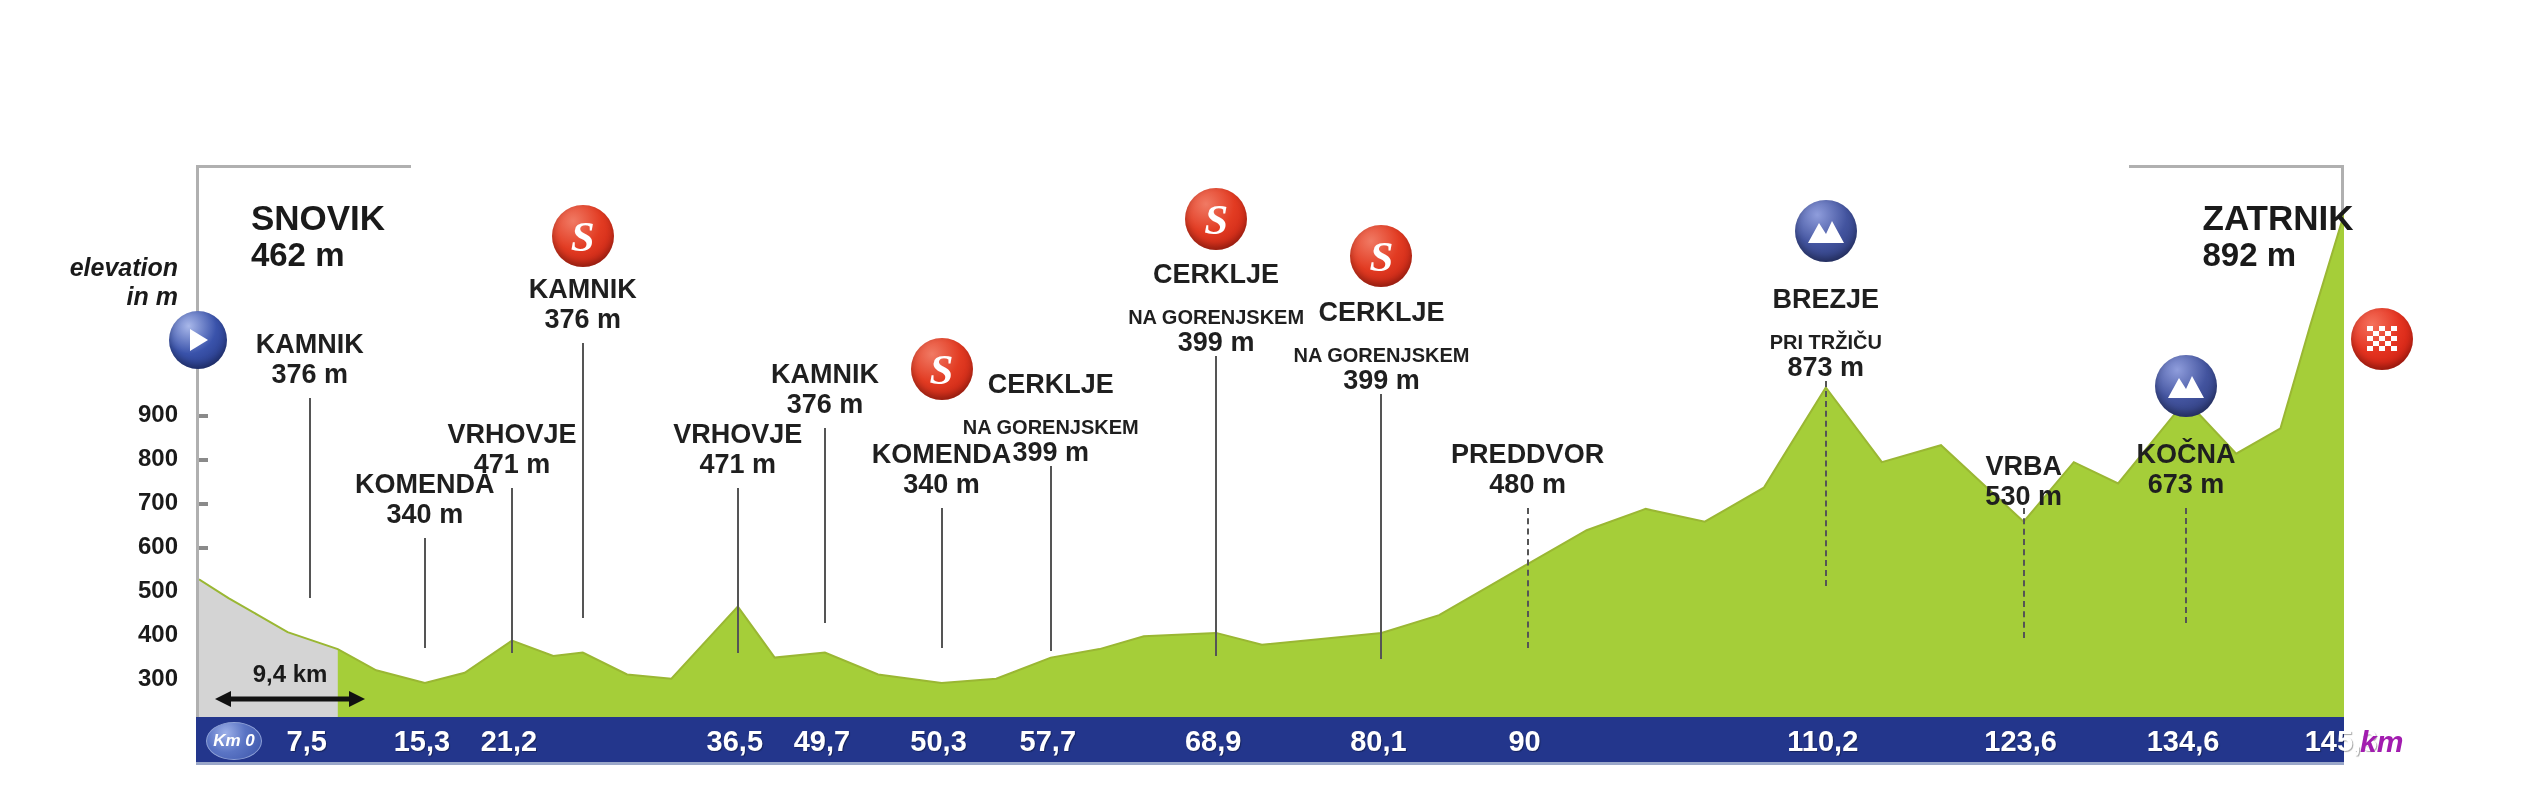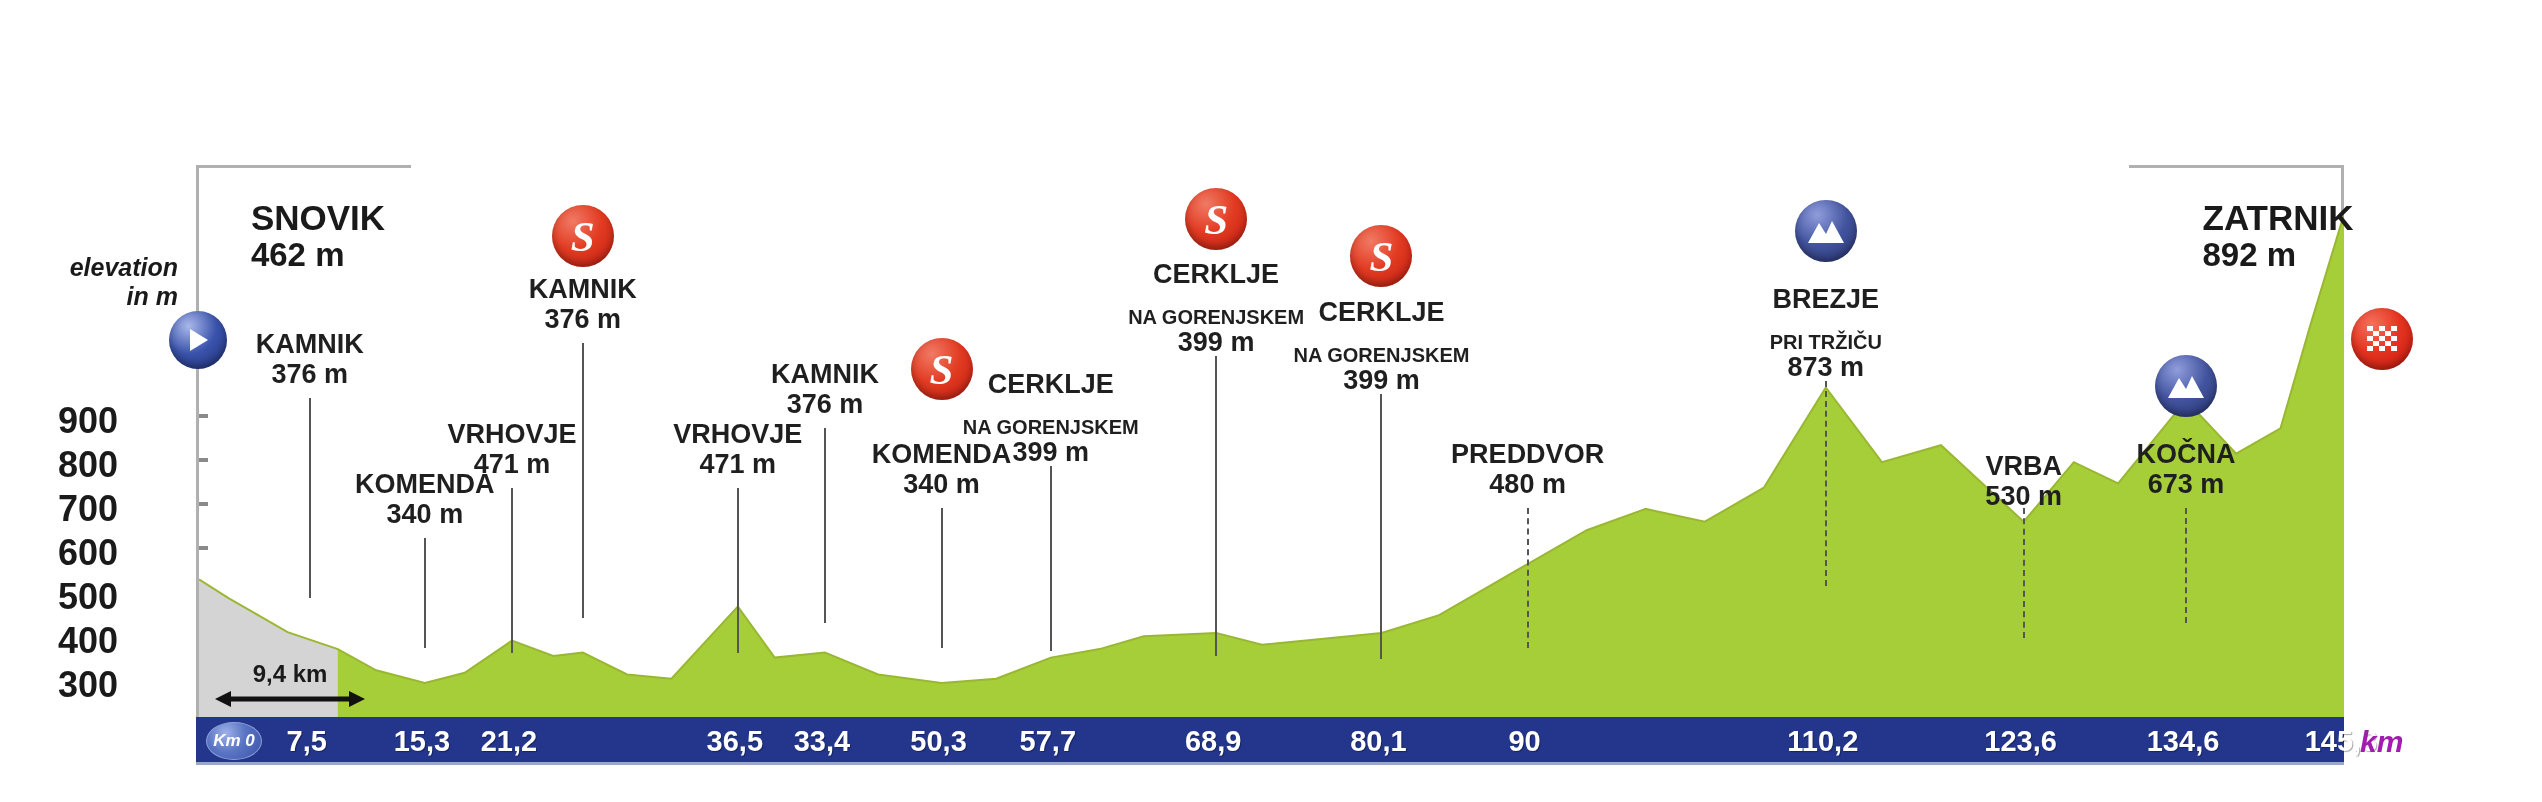--- a/index.html
+++ b/index.html
@@ -84,22 +84,22 @@
     right: 0; top: 0;
     width: 215px; height: 3px;
     background: #b0b0b0;
   }
 
   
   .ytick {
     position: absolute;
     right: 2364px;
     width: 120px;
-    text-align: left;
-    font-size: 36px;
+    text-align: right;
+    font-size: 24px;
     font-weight: bold;
     color: #1a1a1a;
   }
   .ytick-mark {
     position: absolute;
     left: 196px;
     width: 12px; height: 4px;
     background: #8a8a8a;
   }
 
@@ -457,21 +457,21 @@
       <div class="poi-stem dashed" style="left: 2186.04px; top: 508px; height: 115px;"></div>
     </div>
 
   <div class="km-bar">
     <div id="km-ticks">
         <div class="km0-badge" style="left: 38px;">Km 0</div>
         <div class="km-tick" style="left: 110.719px;">7,5</div>
         <div class="km-tick" style="left: 225.867px;">15,3</div>
         <div class="km-tick" style="left: 312.966px;">21,2</div>
         <div class="km-tick" style="left: 538.833px;">36,5</div>
-        <div class="km-tick" style="left: 625.933px;">33,4</div>
+        <div class="km-tick" style="left: 625.933px;">49,7</div>
         <div class="km-tick" style="left: 742.557px;">50,3</div>
         <div class="km-tick" style="left: 851.8px;">57,7</div>
         <div class="km-tick" style="left: 1017.14px;">68,9</div>
         <div class="km-tick" style="left: 1182.48px;">80,1</div>
         <div class="km-tick" style="left: 1328.63px;">90</div>
         <div class="km-tick" style="left: 1626.83px;">110,2</div>
         <div class="km-tick" style="left: 1824.65px;">123,6</div>
         <div class="km-tick" style="left: 1987.04px;">134,6</div>
         <div class="km-tick" style="left: 2145px;">145,3</div>
       </div>

